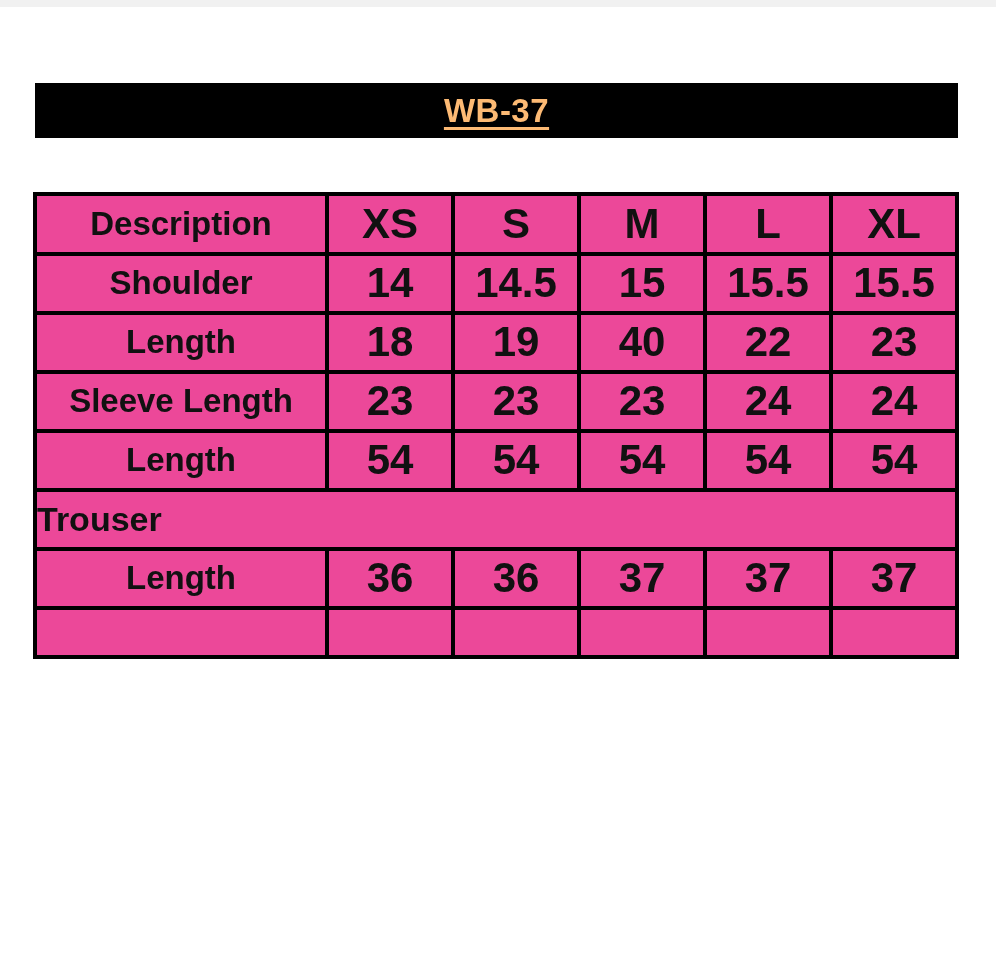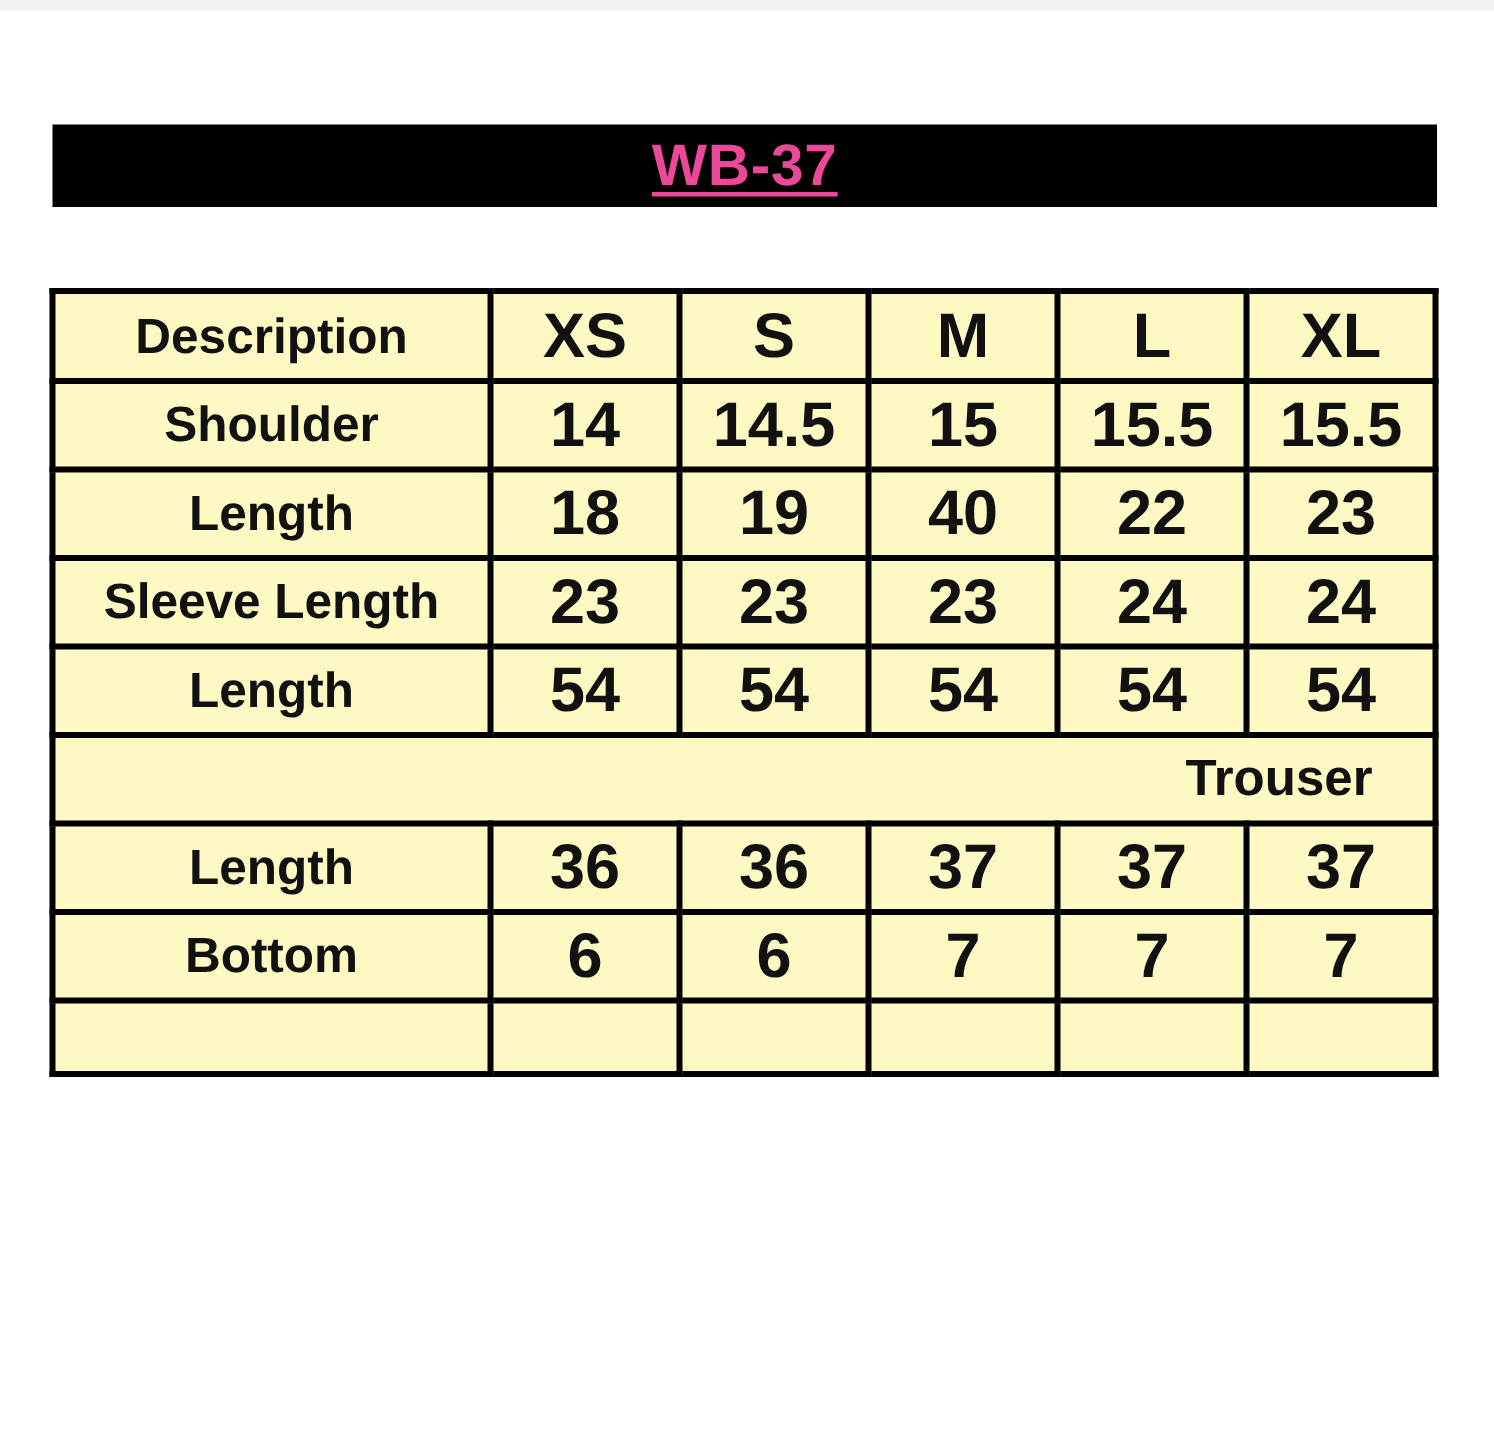--- a/index.html
+++ b/index.html
@@ -32,37 +32,37 @@
     left: 35px;
     top: 83px;
     width: 923px;
     height: 55px;
     background: #000000;
     display: flex;
     align-items: center;
     justify-content: center;
   }
   .title-text {
-    color: #ec4899;
-    font-size: 39px;
+    color: #fdba74;
+    font-size: 33px;
     font-weight: bold;
     letter-spacing: 0.5px;
     text-decoration: underline;
     text-underline-offset: 5px;
     text-decoration-thickness: 3px;
     font-family: "Liberation Sans", sans-serif;
   }
   .size-table {
     position: absolute;
     left: 33px;
     top: 192px;
     width: 925px;
     border-collapse: collapse;
     table-layout: fixed;
-    background: #fef9c3;
+    background: #ec4899;
     padding-left: 26px;
   }
   .size-table col.c-desc { width: 292px; }
   .size-table col.c-size { width: 126px; }
 
   .size-table td {
     border: 4px solid #000000;
     text-align: center;
     vertical-align: middle;
     font-size: 34px;
@@ -83,21 +83,21 @@
     text-align: center;
     padding-bottom: 2px;
     font-size: 32px;
     font-weight: bold;
   }
   .section-inner {
     display: block;
     width: 100%;
     padding-right: 40px;
     box-sizing: border-box;
-    text-align: right;
+    text-align: left;
   }
   .empty-row td { height: 45px; }
 </style>
 </head>
 <body>
 
 <div class="page">
 
   <div class="top-strip"></div>
 
@@ -169,28 +169,20 @@
 
       <tr>
         <td class="desc-cell">Length</td>
         <td class="val-cell">36</td>
         <td class="val-cell">36</td>
         <td class="val-cell">37</td>
         <td class="val-cell">37</td>
         <td class="val-cell">37</td>
       </tr>
 
-      <tr>
-        <td class="desc-cell">Bottom</td>
-        <td class="val-cell">6</td>
-        <td class="val-cell">6</td>
-        <td class="val-cell">7</td>
-        <td class="val-cell">7</td>
-        <td class="val-cell">7</td>
-      </tr>
 
       <tr class="empty-row">
         <td class="desc-cell"></td>
         <td class="val-cell"></td>
         <td class="val-cell"></td>
         <td class="val-cell"></td>
         <td class="val-cell"></td>
         <td class="val-cell"></td>
       </tr>
     </tbody>

